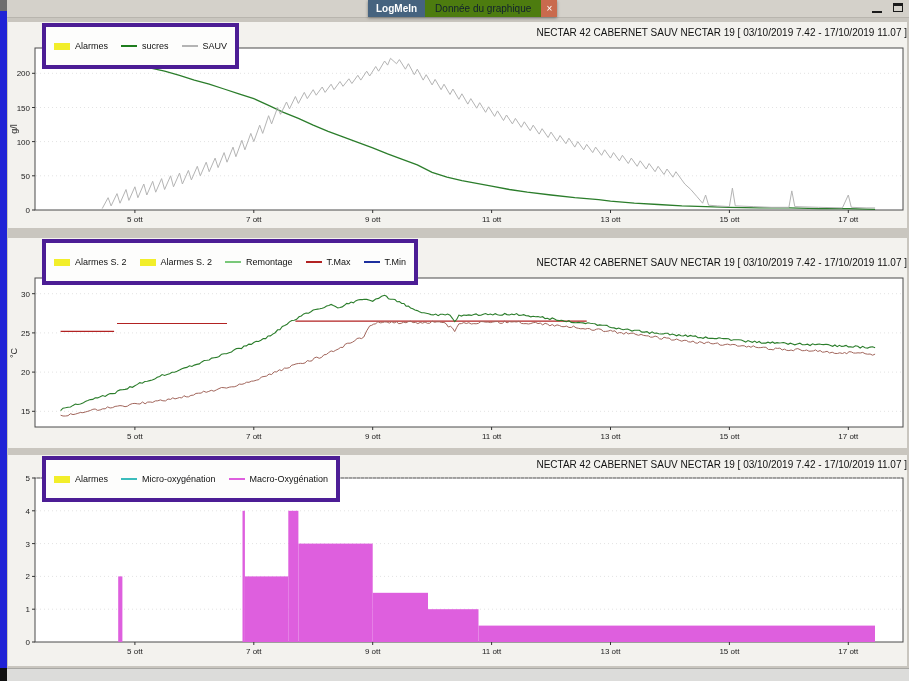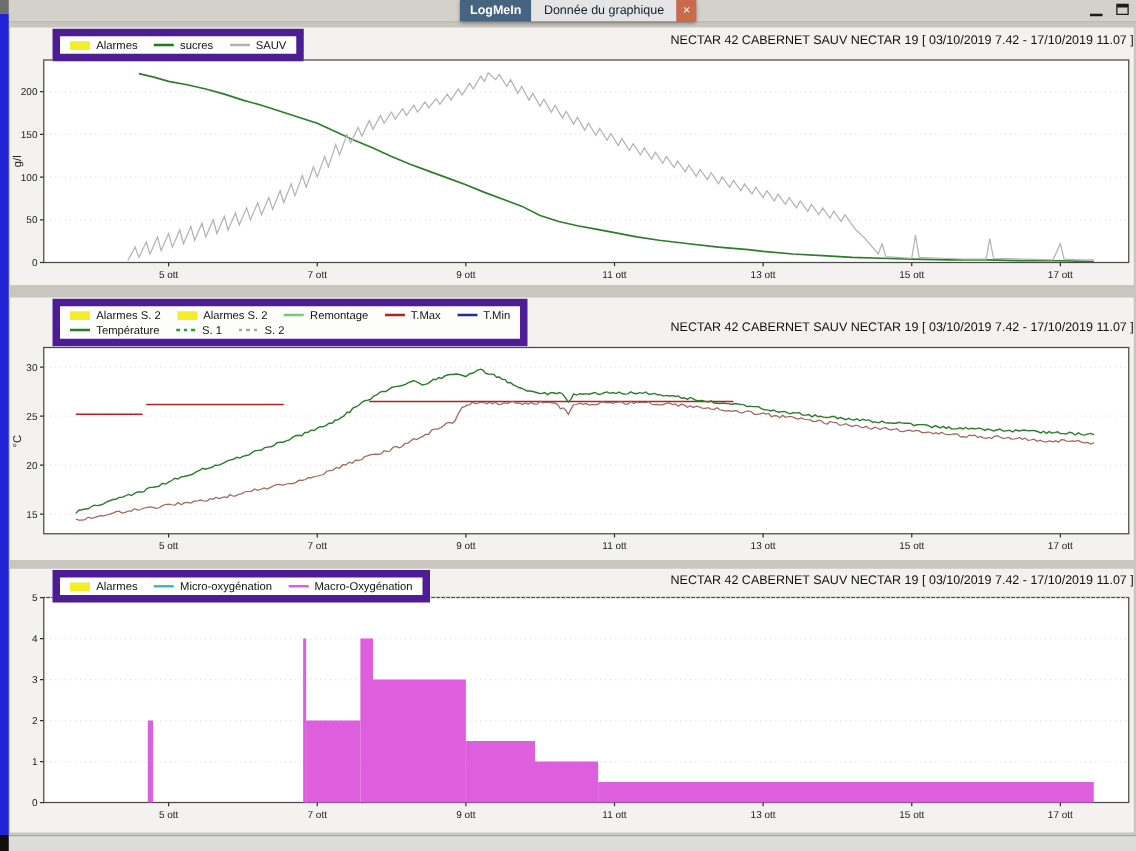--- a/index.html
+++ b/index.html
@@ -1,39 +1,39 @@
 <!DOCTYPE html>
 <html><head>
 <meta charset="utf-8">
 <style>
   *{margin:0;padding:0;box-sizing:border-box}
   html,body{width:909px;height:681px;overflow:hidden}
   body{background:#c9c6bf;font-family:"Liberation Sans",sans-serif;position:relative}
   .titlebar{position:absolute;top:0;left:0;right:0;height:18px;background:#d4d1ca;border-bottom:1px solid #b8b5ae;z-index:5}
   .lm-tab{position:absolute;left:368px;top:0;height:17px;display:flex;align-items:stretch;box-shadow:0 1px 3px rgba(0,0,0,.4);cursor:pointer}
   .lm-brand{background:#46637f;color:#fff;padding:0 8px;font-weight:bold;font-size:10px;line-height:17px}
-  .lm-title{background:#e5e5e5;color:#12202e;padding:0 10px;font-size:10px;line-height:17px;white-space:nowrap}
+  .lm-title{background:#4d7c0f;color:#12202e;padding:0 10px;font-size:10px;line-height:17px;white-space:nowrap}
   .lm-close{background:#c96a4d;color:#fff;width:16px;text-align:center;font-size:10px;line-height:17px;cursor:pointer}
   .winbtns{position:absolute;right:5px;top:3px;display:flex;gap:9px;z-index:6}
   .winbtn{width:12px;height:11px;position:relative;cursor:pointer}
   .min-glyph{position:absolute;left:1px;right:1px;bottom:1px;height:2px;background:#1a1a1a}
   .rest-glyph{position:absolute;left:1px;top:0;width:10px;height:9px;border:1px solid #1a1a1a;border-top-width:3px;background:transparent}
   .edge-top{position:absolute;left:0;top:0;width:7px;height:11px;background:#6e6e6e;z-index:7}
   .edge-strip{position:absolute;left:0;top:11px;width:7px;height:657px;background:#2023d6;z-index:7}
   .edge-bottom{position:absolute;left:0;bottom:0;width:7px;height:13px;background:#101010;z-index:7}
   .bottombar{position:absolute;left:7px;right:0;bottom:0;height:13px;background:#dcdcda;border-top:1px solid #a8a8a4}
   .chart-panel{position:absolute;left:8px;width:899px;background:#f3f2ee}
   #panel-0{top:22px;height:206px}
   #panel-1{top:238px;height:210px}
   #panel-2{top:455px;height:211px}
   .chart-title{position:absolute;left:0;right:0;text-align:right;font-size:10px;color:#111;z-index:3;pointer-events:none;white-space:nowrap}
   #panel-0 .chart-title{top:5px}
   #panel-1 .chart-title{top:19px}
   #panel-2 .chart-title{top:4px}
-  .legend{position:absolute;left:34px;top:1px;z-index:2;background:#fdfdfc;border:6px solid #4c1d95;padding:2px 8px;display:flex;flex-direction:column;gap:2px}
+  .legend{position:absolute;left:34px;top:1px;z-index:2;background:#fdfdfc;border:4px solid #4c1d95;padding:14px 8px;display:flex;flex-direction:column;gap:2px}
   .legend-row{display:flex;gap:13px;align-items:center}
   .legend-entry{display:flex;align-items:center;gap:5px}
   .sw{display:inline-block;width:16px;height:2px;flex:none}
   .sw-patch{height:7px}
   .legend-label{font-size:9px;color:#111;white-space:nowrap}
   svg.plot{position:absolute;inset:0;display:block}
   svg text{font-family:"Liberation Sans",sans-serif;fill:#222}
 </style>
 </head>
 <body>
@@ -128,34 +128,20 @@
           <span class="sw" style="background: rgb(121, 200, 121);"></span>
           <span class="legend-label">Remontage</span>
         </span>
         <span class="legend-entry">
           <span class="sw" style="background: rgb(178, 34, 34);"></span>
           <span class="legend-label">T.Max</span>
         </span>
         <span class="legend-entry">
           <span class="sw" style="background: rgb(29, 47, 158);"></span>
           <span class="legend-label">T.Min</span>
-        </span>
-      </div>
-      <div class="legend-row">
-        <span class="legend-entry">
-          <span class="sw" style="background: rgb(43, 125, 43);"></span>
-          <span class="legend-label">Température</span>
-        </span>
-        <span class="legend-entry">
-          <span class="sw" style="background-image: repeating-linear-gradient(90deg, rgb(46, 158, 46) 0px, rgb(46, 158, 46) 3px, transparent 3px, transparent 6px);"></span>
-          <span class="legend-label">S. 1</span>
-        </span>
-        <span class="legend-entry">
-          <span class="sw" style="background-image: repeating-linear-gradient(90deg, rgb(168, 168, 168) 0px, rgb(168, 168, 168) 3px, transparent 3px, transparent 6px);"></span>
-          <span class="legend-label">S. 2</span>
         </span>
       </div>
     </div>
   <svg class="plot" width="899" height="210" viewBox="0 0 899 210">
       <rect x="27" y="40" width="868" height="149" fill="#ffffff" stroke="#4a4a4a" stroke-width="1"></rect>
       <line x1="28" y1="173.3" x2="894" y2="173.3" stroke="#e3e3e3" stroke-width="1" stroke-dasharray="1,3"></line>
       <line x1="28" y1="134.1" x2="894" y2="134.1" stroke="#e3e3e3" stroke-width="1" stroke-dasharray="1,3"></line>
       <line x1="28" y1="94.9" x2="894" y2="94.9" stroke="#e3e3e3" stroke-width="1" stroke-dasharray="1,3"></line>
       <line x1="28" y1="55.7" x2="894" y2="55.7" stroke="#e3e3e3" stroke-width="1" stroke-dasharray="1,3"></line>
       <line x1="24" y1="173.3" x2="27" y2="173.3" stroke="#333" stroke-width="1"></line>

